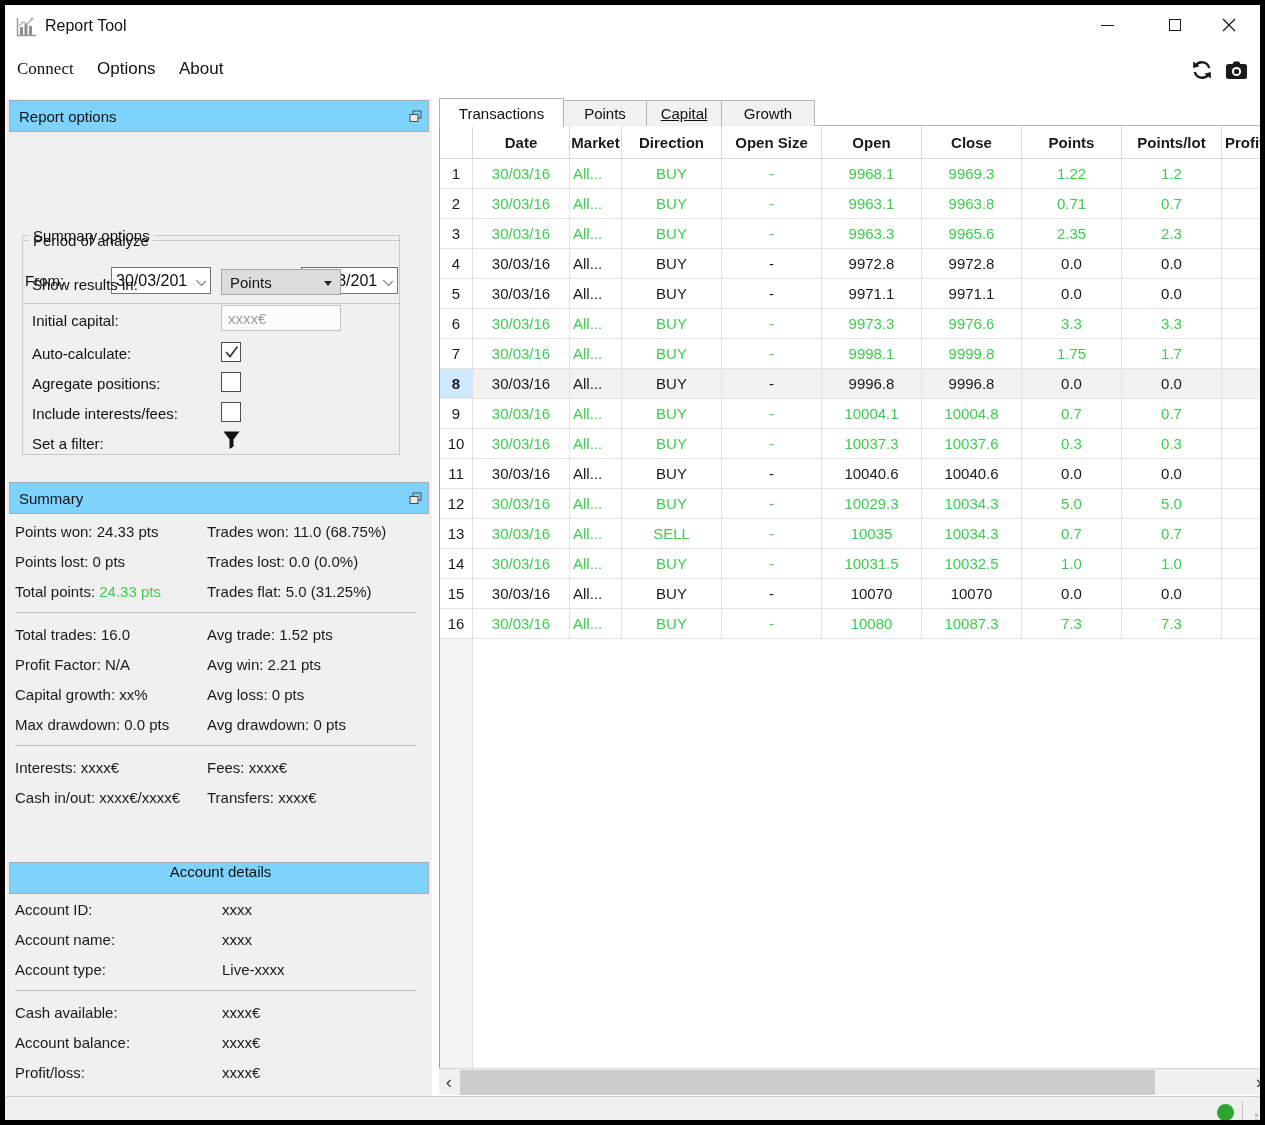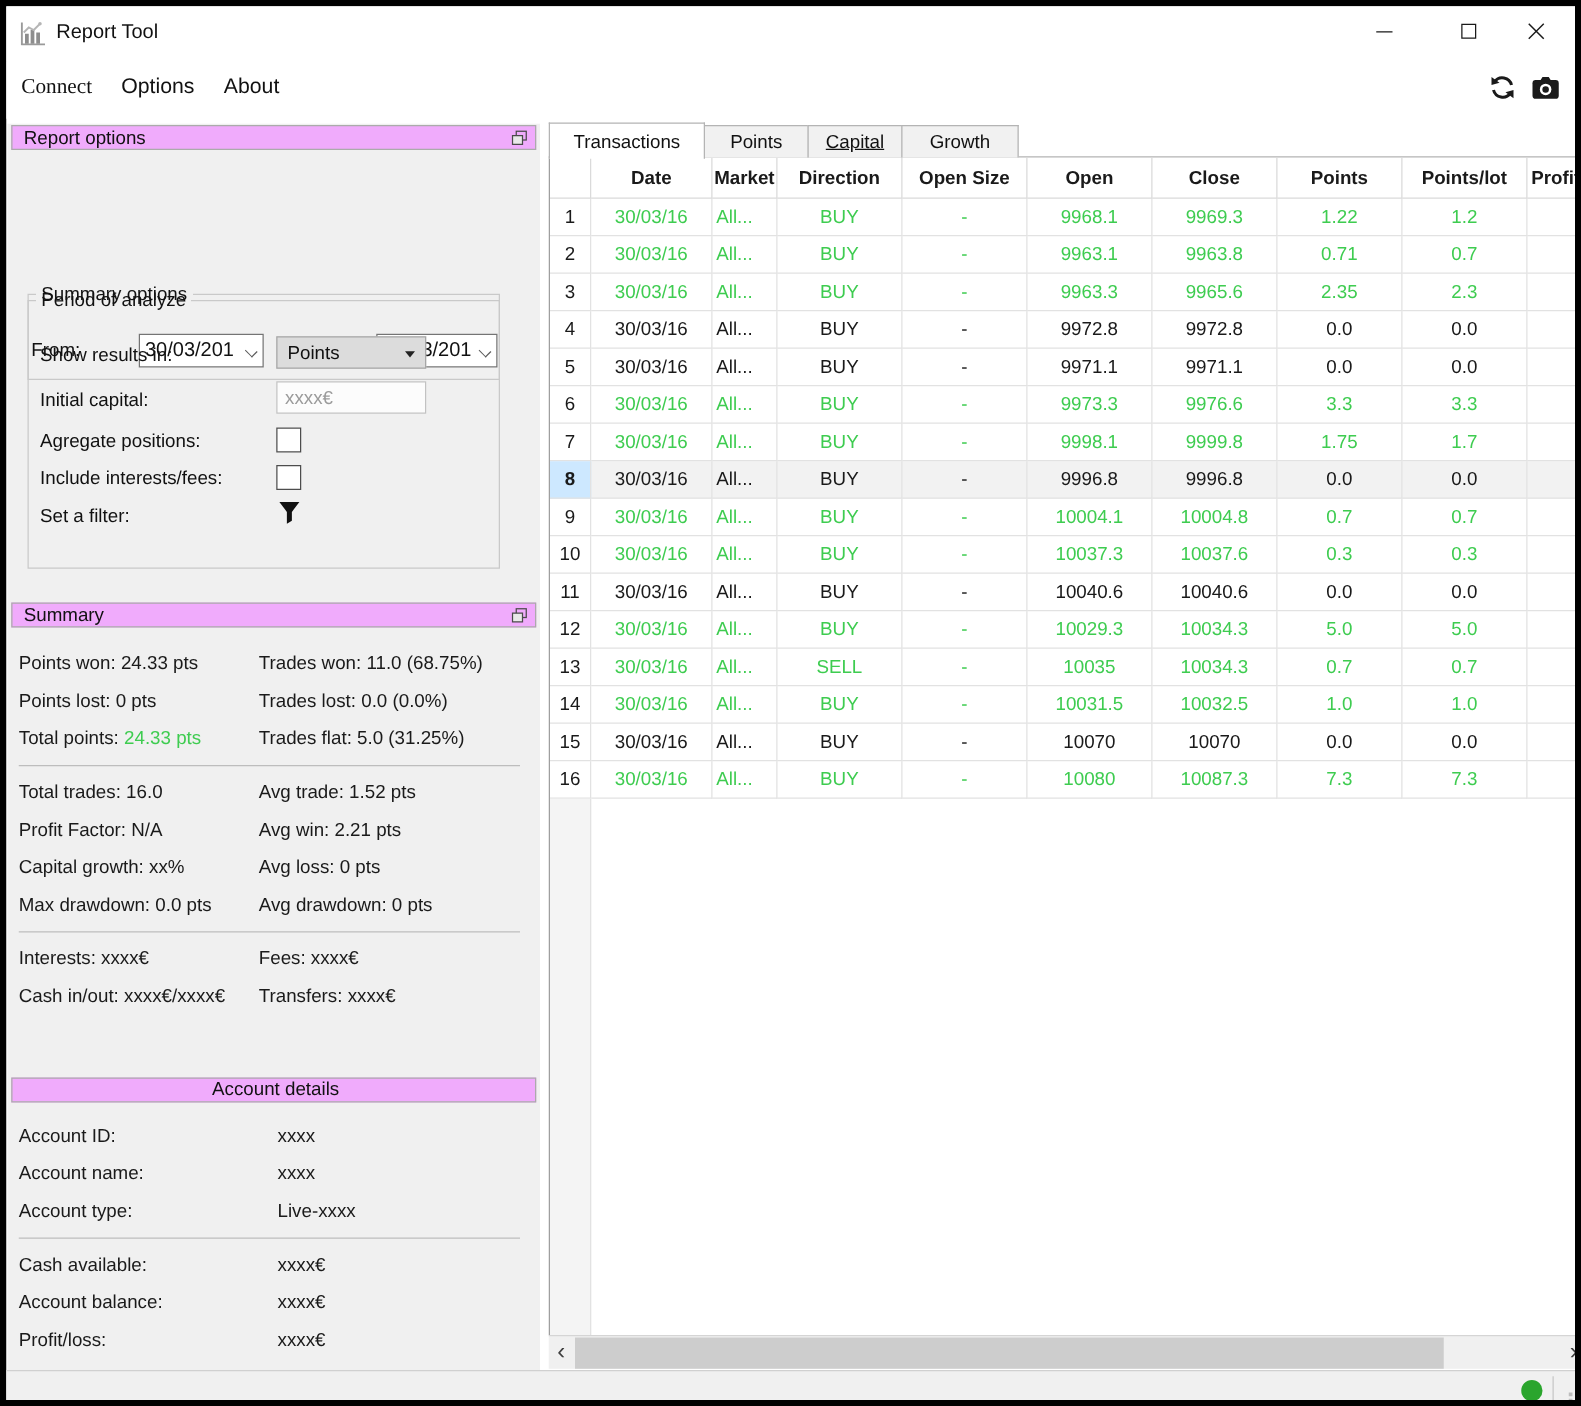--- a/index.html
+++ b/index.html
@@ -19,21 +19,21 @@
   #btn-close { right:8px; }
   #btn-min span { display:block; width:13px; height:1px; background:#1a1a1a; }
   #btn-max span { display:block; width:12px; height:12px; border:1px solid #1a1a1a; }
   
   #menubar { position:absolute; left:0; top:44px; right:0; height:46px; background:#fff; }
   .menu-item { position:absolute; top:6px; font-size:17px; color:#111; padding:4px 2px; }
   #toolicons { position:absolute; right:12px; top:54px; display:flex; gap:12px; align-items:center; }
   
   #left-panel { position:absolute; left:1px; top:94px; width:426px; height:997px; background:#f0f0f0; }
   .panel-header {
-    position:absolute; left:3px; width:420px; height:20px; background:#f0abfc;
+    position:absolute; left:3px; width:420px; height:32px; background:#7dd3fc;
     border:1px solid #ababab; display:flex; align-items:center; padding:0 6px 0 9px;
     font-size:15px; color:#111;gap:44px;
   }
   .panel-header .float-ic { margin-left:auto; }
   fieldset.group {
     position:absolute; border:1px solid #c9c9c9; background:transparent;
     margin:0; padding:0;
   }
   fieldset.group legend { font-size:15px; padding:0 4px; margin-left:6px; color:#111; }
   #grp-period { left:16px; top:133px; width:378px; height:72px; }
@@ -202,20 +202,28 @@
             <div class="dropdown">
               <span>Points</span>
               <span class="tri"></span>
             </div>
           </div>
           <div class="opt-row" style="height: 36px;">
             <span class="opt-label">Initial capital:</span>
             <div class="textbox">xxxx€</div>
           </div>
           <div class="opt-row" style="height: 30px;">
+            <span class="opt-label">Auto-calculate:</span>
+            <div class="checkbox">
+              <svg width="18" height="18" viewBox="0 0 18 18">
+                <polyline points="3,9 7,13.5 14.5,3.5" fill="none" stroke="#3c3c3c" stroke-width="1.8"></polyline>
+              </svg>
+            </div>
+          </div>
+          <div class="opt-row" style="height: 30px;">
             <span class="opt-label">Agregate positions:</span>
             <div class="checkbox"></div>
           </div>
           <div class="opt-row" style="height: 30px;">
             <span class="opt-label">Include interests/fees:</span>
             <div class="checkbox"></div>
           </div>
           <div class="opt-row" style="height: 30px;">
             <span class="opt-label">Set a filter:</span>
             <div class="filter-btn"><svg width="19" height="21" viewBox="0 0 19 21">

